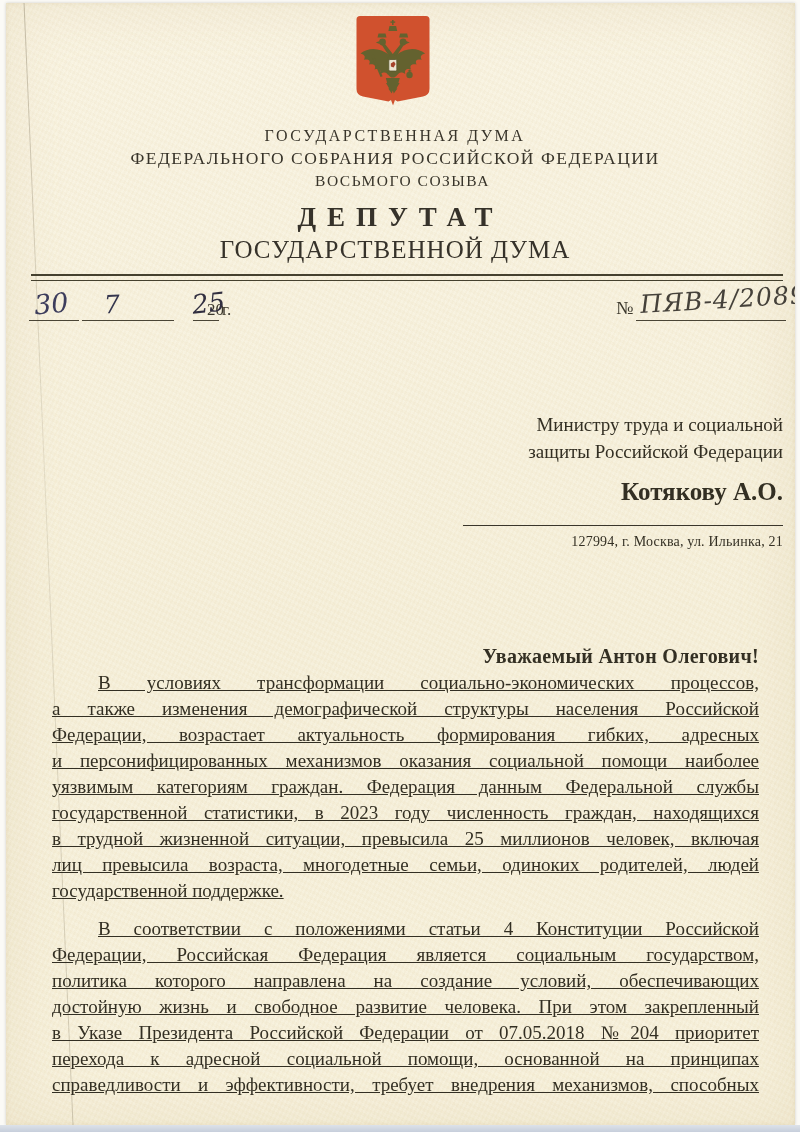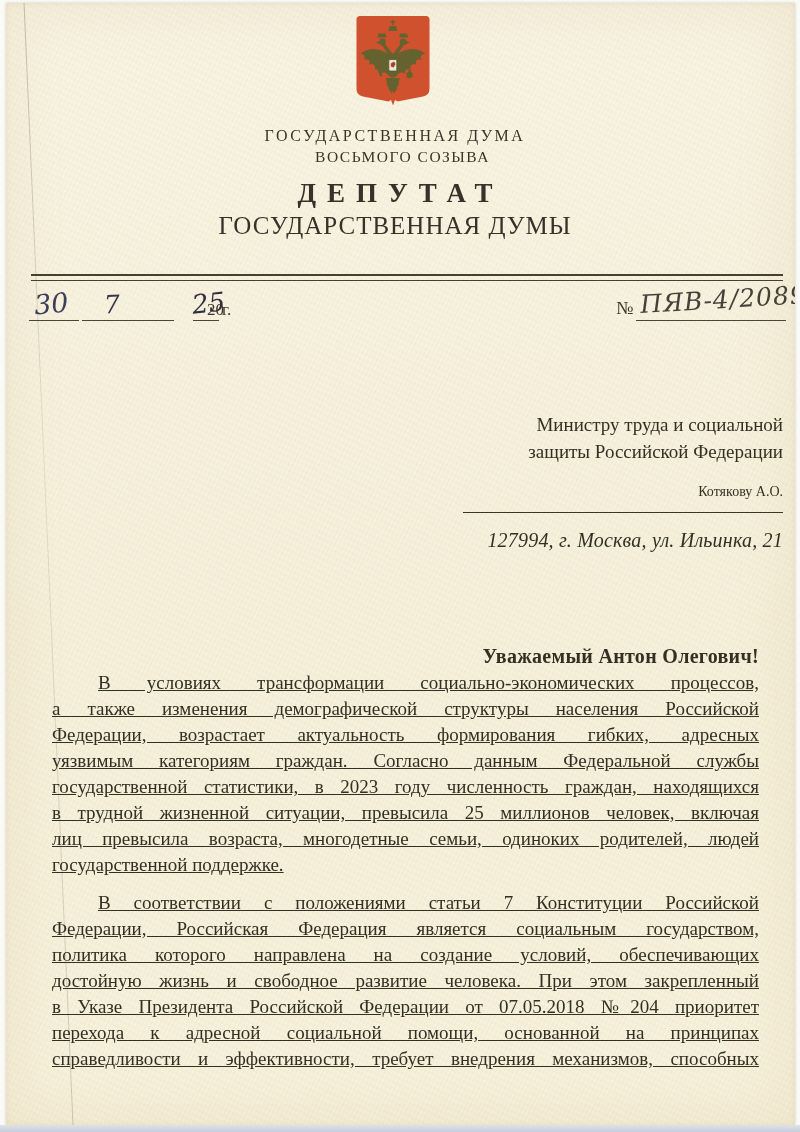--- a/index.html
+++ b/index.html
@@ -68,25 +68,25 @@
     position: absolute;
     white-space: nowrap;
   }
   .hw-day   { left: 28px;  top: 1px; font-size: 27px; transform: rotate(-5deg); color: var(--hand_ink_blue, #3d3d5c); }
   .hw-month { left: 98px;  top: 3px; font-size: 25px; transform: rotate(-3deg); color: #35364e; }
   .hw-year  { left: 186px; top: 1px; font-size: 26px; transform: rotate(-6deg); color: #322f40; }
   .hw-num   { left: 634px; top: -2px; font-size: 25px; letter-spacing: 1px; transform: rotate(-3.5deg); color: var(--hand_ink_dark, #45413a); }
   
   .recipient { position: absolute; left: 457px; top: 408px; width: 320px; font-size: 19px; line-height: 27px; text-align: right; }
   .recipient .name {
-    font-weight: normal; font-size: 14px;
-    margin-top: 13px; padding-bottom: 7px;
+    font-weight: bold; font-size: 25px;
+    margin-top: 13px; padding-bottom: 20px;
     border-bottom: 1.6px solid #3a362b;
   }
-  .recipient .addr { font-size: 20px; margin-top: 14px; letter-spacing: 0.2px; font-style: italic; }
+  .recipient .addr { font-size: 14px; margin-top: 2px; letter-spacing: 0.2px; }
   
   .salutation {
     position: absolute; top: 642px; left: 46px; width: 707px;
     text-align: right; font-weight: bold; font-size: 20px; letter-spacing: 0.3px;
   }
   
   .letter-body { position: absolute; top: 667px; left: 46px; width: 707px; font-size: 19px; text-decoration: underline; }
   .paragraph + .paragraph { margin-top: 12px; }
   .bline { line-height: 26px; text-align: justify; text-align-last: justify; white-space: normal; }
   .bline.first { padding-left: 46px; }
@@ -132,23 +132,24 @@
         <rect x="57" y="55.6" width="1.2" height="3"></rect>
         <rect x="55.9" y="56.4" width="3.4" height="1.1"></rect>
 
         <rect x="36.8" y="45.5" width="8" height="11.5" rx="1.2" fill="#ebe6d3" stroke="#57542c" stroke-width="0.8"></rect>
         <path d="M38.8 49.5 L42 47.6 L43.6 50 L41.6 53.6 L38.9 52.4 Z" fill="#a5432c"></path>
       </g>
     </svg>
 
     <div class="letterhead">
       <div class="org1">ГОСУДАРСТВЕННАЯ ДУМА</div>
+      <div class="org2">ФЕДЕРАЛЬНОГО СОБРАНИЯ РОССИЙСКОЙ ФЕДЕРАЦИИ</div>
       <div class="org3">ВОСЬМОГО СОЗЫВА</div>
       <div class="title1">ДЕПУТАТ</div>
-      <div class="title2">ГОСУДАРСТВЕННАЯ ДУМЫ</div>
+      <div class="title2">ГОСУДАРСТВЕННОЙ ДУМА</div>
     </div>
 
     <div class="double-rule"></div>
 
     <div class="dateline">
       <span class="blank blank-day"></span>
       <span class="blank blank-month"></span>
       <span class="blank blank-year"></span>
       <span class="hw hw-day">30</span>
       <span class="hw hw-month">7</span>
@@ -167,28 +168,29 @@
       <div class="addr">127994, г. Москва, ул. Ильинка, 21</div>
     </div>
 
     <div class="salutation">Уважаемый Антон Олегович!</div>
 
     <div class="letter-body">
       <div class="paragraph">
           <div class="bline first">В условиях трансформации социально-экономических процессов,</div>
           <div class="bline">а также изменения демографической структуры населения Российской</div>
           <div class="bline">Федерации, возрастает актуальность формирования гибких, адресных</div>
-          <div class="bline">уязвимым категориям граждан. Согласно данным Федеральной службы</div>
+          <div class="bline">и персонифицированных механизмов оказания социальной помощи наиболее</div>
+          <div class="bline">уязвимым категориям граждан. Федерация данным Федеральной службы</div>
           <div class="bline">государственной статистики, в 2023 году численность граждан, находящихся</div>
           <div class="bline">в трудной жизненной ситуации, превысила 25 миллионов человек, включая</div>
           <div class="bline">лиц превысила возраста, многодетные семьи, одиноких родителей, людей</div>
           <div class="bline last">государственной поддержке.</div>
         </div>
       <div class="paragraph">
-          <div class="bline first">В соответствии с положениями статьи 7 Конституции Российской</div>
+          <div class="bline first">В соответствии с положениями статьи 4 Конституции Российской</div>
           <div class="bline">Федерации, Российская Федерация является социальным государством,</div>
           <div class="bline">политика которого направлена на создание условий, обеспечивающих</div>
           <div class="bline">достойную жизнь и свободное развитие человека. При этом закрепленный</div>
           <div class="bline">в Указе Президента Российской Федерации от 07.05.2018 №204 приоритет</div>
           <div class="bline">перехода к адресной социальной помощи, основанной на принципах</div>
           <div class="bline">справедливости и эффективности, требует внедрения механизмов, способных</div>
         </div>
     </div>
   </div>
 

